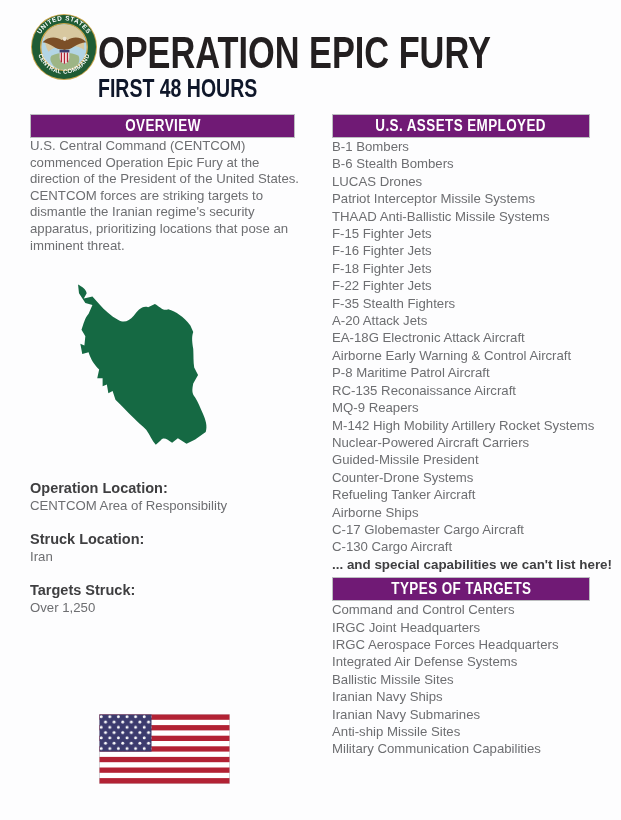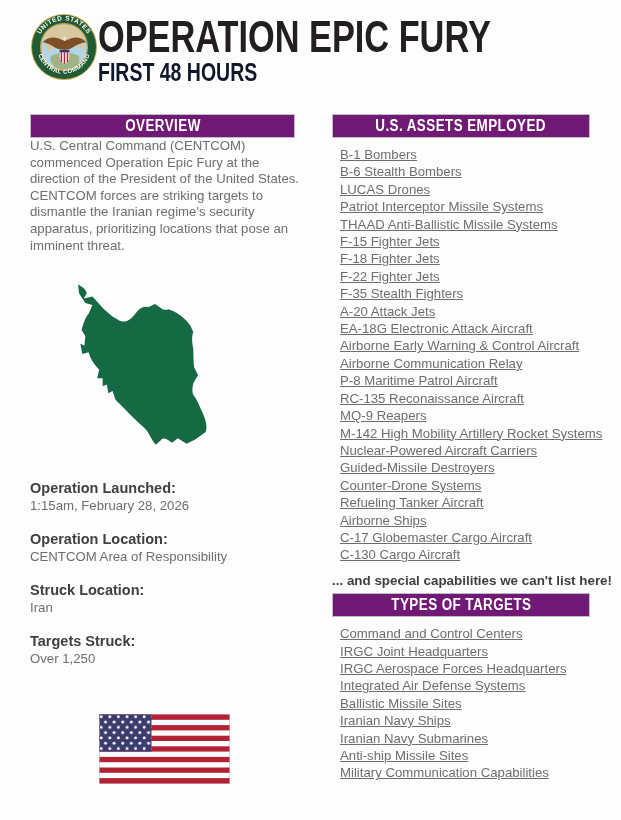--- a/index.html
+++ b/index.html
@@ -7,21 +7,21 @@
     width:621px;height:820px;position:relative;
     background:#fdfdfe;overflow:hidden;
     font-family:"Liberation Sans","DejaVu Sans",sans-serif;
     color:#6d6e71;
   }
   .condensed{display:inline-block;transform:scaleX(.78);transform-origin:left center;white-space:nowrap;}
   .condensed-c{display:inline-block;transform:scaleX(.84);transform-origin:center center;white-space:nowrap;}
 
   
   .seal{position:absolute;left:30px;top:13px;width:68px;height:68px;}
-  .title-block{position:absolute;left:98px;top:16px;text-decoration:underline;}
+  .title-block{position:absolute;left:98px;top:32px;text-decoration:underline;}
   .page-title{
     font-size:44px;font-weight:bold;color:#231f20;line-height:42px;letter-spacing:0;
   }
   .page-subtitle{
     font-size:25px;font-weight:bold;color:#0f172a;line-height:26px;margin-top:1px;
   }
 
   
   .left-col{position:absolute;left:30px;top:114px;width:265px;}
   .right-col{position:absolute;left:332px;top:114px;width:258px;}
@@ -38,21 +38,21 @@
 
   .iran-map{position:absolute;left:55px;top:276px;width:192px;height:172px;}
 
   .details{position:absolute;left:30px;top:479px;width:280px;}
   .detail-row{margin-bottom:15px;}
   .detail-label{font-size:14.5px;font-weight:bold;color:#3f3f41;line-height:18px;}
   .detail-value{font-size:13.2px;color:#6d6e71;line-height:18px;}
 
   .us-flag{position:absolute;left:99px;top:714px;width:131px;height:70px;}
 
-  ul.plain{list-style:none;margin:8px;padding:0;text-decoration:underline;}
+  ul.plain{list-style:none;margin:0;padding:0;}
   .asset-item,.target-item{
     font-size:13.2px;line-height:17.4px;color:#6d6e71;white-space:nowrap;
   }
   .assets-list{margin-top:12px;}
   .special-note{
     font-size:13.4px;line-height:17.4px;font-weight:bold;color:#3f3f41;white-space:nowrap;
   }
   .targets-header{margin-top:4px;}
   .targets-list{margin-top:13px;}
 </style>
@@ -129,24 +129,20 @@
     C 37.5 63 34.5 60 31.5 57.5
     L 30 53.5 L 27.8 54.5 L 27 50.5 L 24.8 51.3 L 24.8 47.5 L 22 47.5 L 23 43.5
     C 20.5 41.5 18.5 38.5 17.5 35.5
     L 14.2 36.3 L 13.2 31.5 L 15.3 32.3 L 15.8 28 L 13.8 25
     C 14.8 22.5 15.5 19.5 17.5 17.5
     L 19.5 13.5 L 15.8 12.5 L 12.5 8 Z"></path>
 </svg>
 
 <div class="details">
     <div class="detail-row">
-      <div class="detail-label">Operation Launched:</div>
-      <div class="detail-value">1:15am, February 28, 2026</div>
-    </div>
-    <div class="detail-row">
       <div class="detail-label">Operation Location:</div>
       <div class="detail-value">CENTCOM Area of Responsibility</div>
     </div>
     <div class="detail-row">
       <div class="detail-label">Struck Location:</div>
       <div class="detail-value">Iran</div>
     </div>
     <div class="detail-row">
       <div class="detail-label">Targets Struck:</div>
       <div class="detail-value">Over 1,250</div>
@@ -180,33 +176,33 @@
   <div class="section-header">
     <span class="condensed-c">U.S. ASSETS EMPLOYED</span>
   </div>
   <ul class="plain assets-list">
       <li class="asset-item">B-1 Bombers</li>
       <li class="asset-item">B-6 Stealth Bombers</li>
       <li class="asset-item">LUCAS Drones</li>
       <li class="asset-item">Patriot Interceptor Missile Systems</li>
       <li class="asset-item">THAAD Anti-Ballistic Missile Systems</li>
       <li class="asset-item">F-15 Fighter Jets</li>
+      <li class="asset-item">F-16 Fighter Jets</li>
       <li class="asset-item">F-18 Fighter Jets</li>
       <li class="asset-item">F-22 Fighter Jets</li>
       <li class="asset-item">F-35 Stealth Fighters</li>
       <li class="asset-item">A-20 Attack Jets</li>
       <li class="asset-item">EA-18G Electronic Attack Aircraft</li>
       <li class="asset-item">Airborne Early Warning &amp; Control Aircraft</li>
-      <li class="asset-item">Airborne Communication Relay</li>
       <li class="asset-item">P-8 Maritime Patrol Aircraft</li>
       <li class="asset-item">RC-135 Reconaissance Aircraft</li>
       <li class="asset-item">MQ-9 Reapers</li>
       <li class="asset-item">M-142 High Mobility Artillery Rocket Systems</li>
       <li class="asset-item">Nuclear-Powered Aircraft Carriers</li>
-      <li class="asset-item">Guided-Missile Destroyers</li>
+      <li class="asset-item">Guided-Missile President</li>
       <li class="asset-item">Counter-Drone Systems</li>
       <li class="asset-item">Refueling Tanker Aircraft</li>
       <li class="asset-item">Airborne Ships</li>
       <li class="asset-item">C-17 Globemaster Cargo Aircraft</li>
       <li class="asset-item">C-130 Cargo Aircraft</li>
     </ul>
   <div class="special-note">... and special capabilities we can't list here!</div>
 
   <div class="section-header targets-header">
     <span class="condensed-c">TYPES OF TARGETS</span>

